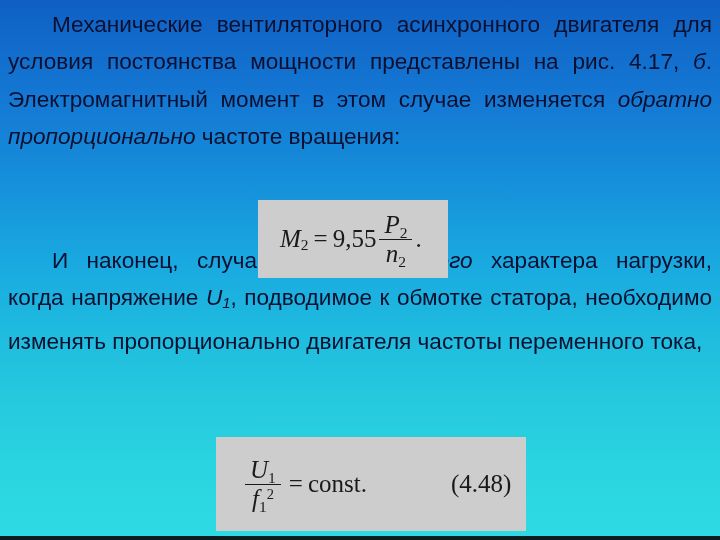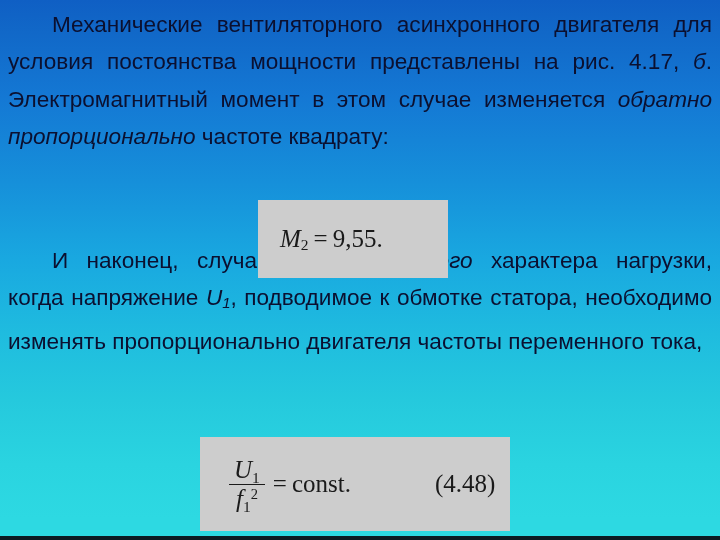--- a/index.html
+++ b/index.html
@@ -83,21 +83,21 @@
     box-sizing: border-box;
   }
   #formula-1 {
     left: 258px;
     top: 200px;
     width: 190px;
     height: 78px;
     padding-left: 22px;
   }
   #formula-2 {
-    left: 200px;
+    left: 216px;
     top: 437px;
     width: 310px;
     height: 94px;
     padding-left: 26px;
   }
 
   .math {
     display: inline-flex;
     align-items: center;
     white-space: nowrap;
@@ -145,35 +145,39 @@
     font-style: normal;
   }
 </style>
 </head>
 <body>
 
 <div id="slide">
 
   <div class="body-text">
 
-    <p class="para indent"><span>Механические вентиляторного асинхронного двигателя для условия постоянства мощности представлены на рис. 4.17, </span><span class="it">б</span><span>. Электромагнитный момент в этом случае изменяется </span><span class="it">обратно пропорционально</span><span> частоте квадрату:</span></p>
+    <p class="para indent"><span>Механические вентиляторного асинхронного двигателя для условия постоянства мощности представлены на рис. 4.17, </span><span class="it">б</span><span>. Электромагнитный момент в этом случае изменяется </span><span class="it">обратно пропорционально</span><span> частоте вращения:</span></p>
 
     <div class="formula-gap-1"></div>
 
     <p class="para indent"><span>И наконец, случай </span><span class="it">вентиляторного</span><span> характера нагрузки, когда напряжение </span><span class="var">U</span><span class="varsub">1</span><span>, подводимое к обмотке статора, необходимо изменять пропорционально двигателя частоты переменного тока,</span></p>
 
     <div class="formula-gap-2"></div>
   </div>
 
   <div class="formula-box" id="formula-1">
     <span class="math">
       <span class="mi">M</span>
         <span class="subn">2</span>
       <span class="mo">=</span>
       <span class="mn">9,55</span>
+      <span class="frac">
+        <span class="num"><span class="mi">P</span><span class="subn">2</span></span>
+        <span class="den"><span class="mi">n</span><span class="subn">2</span></span>
+      </span>
       <span class="mn">.</span>
     </span>
   </div>
 
   <div class="formula-box" id="formula-2">
     <span class="math">
       <span class="frac">
         <span class="num"><span class="mi">U</span><span class="subn">1</span></span>
         <span class="den"><span class="mi">f</span><span class="subn">1</span><span class="sup">2</span></span>
       </span>

